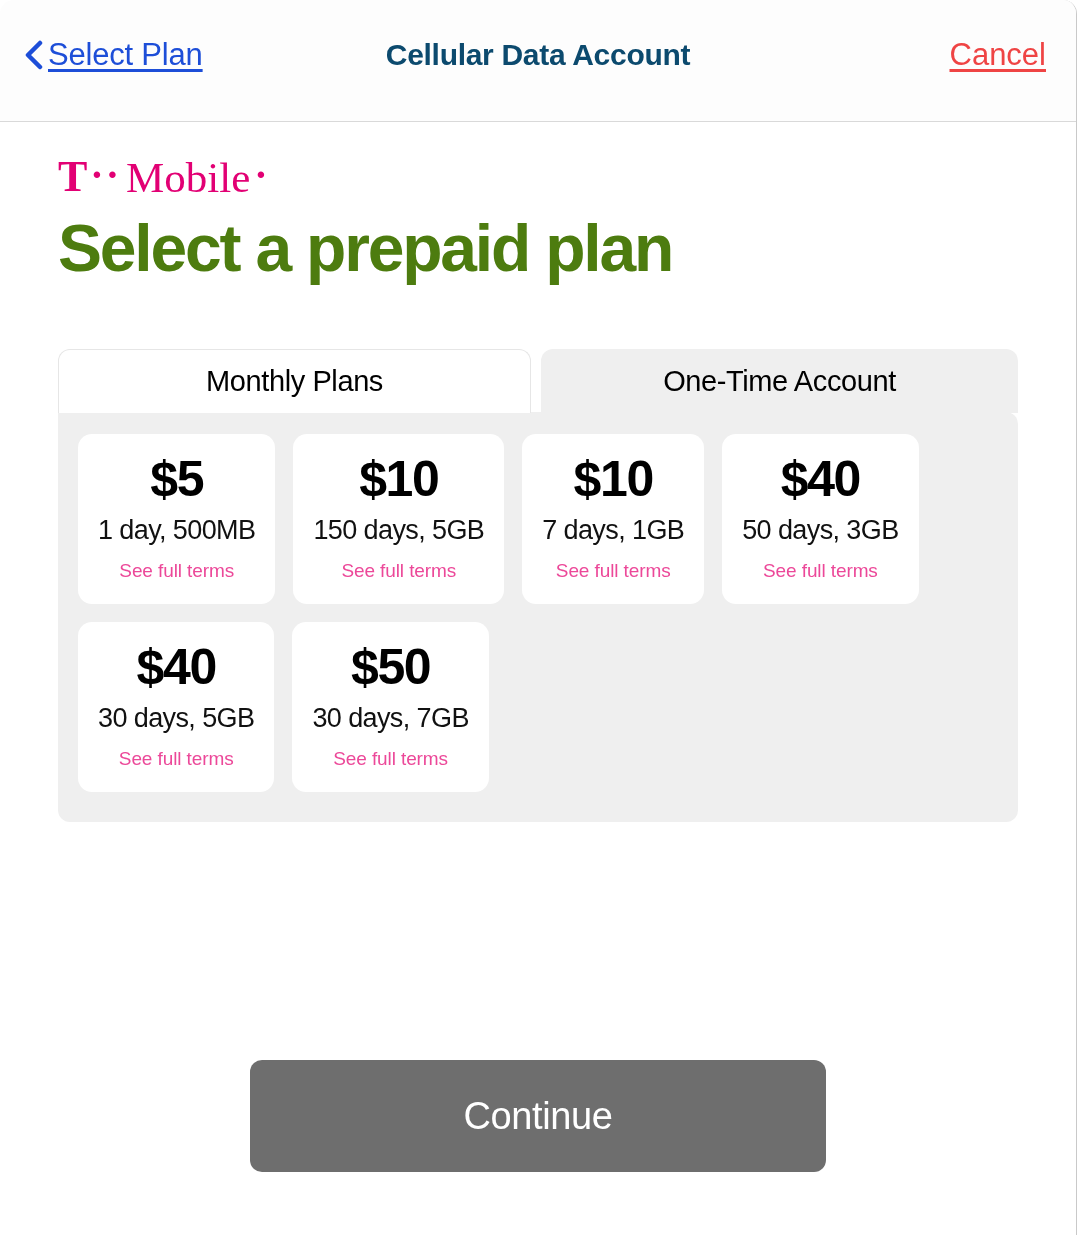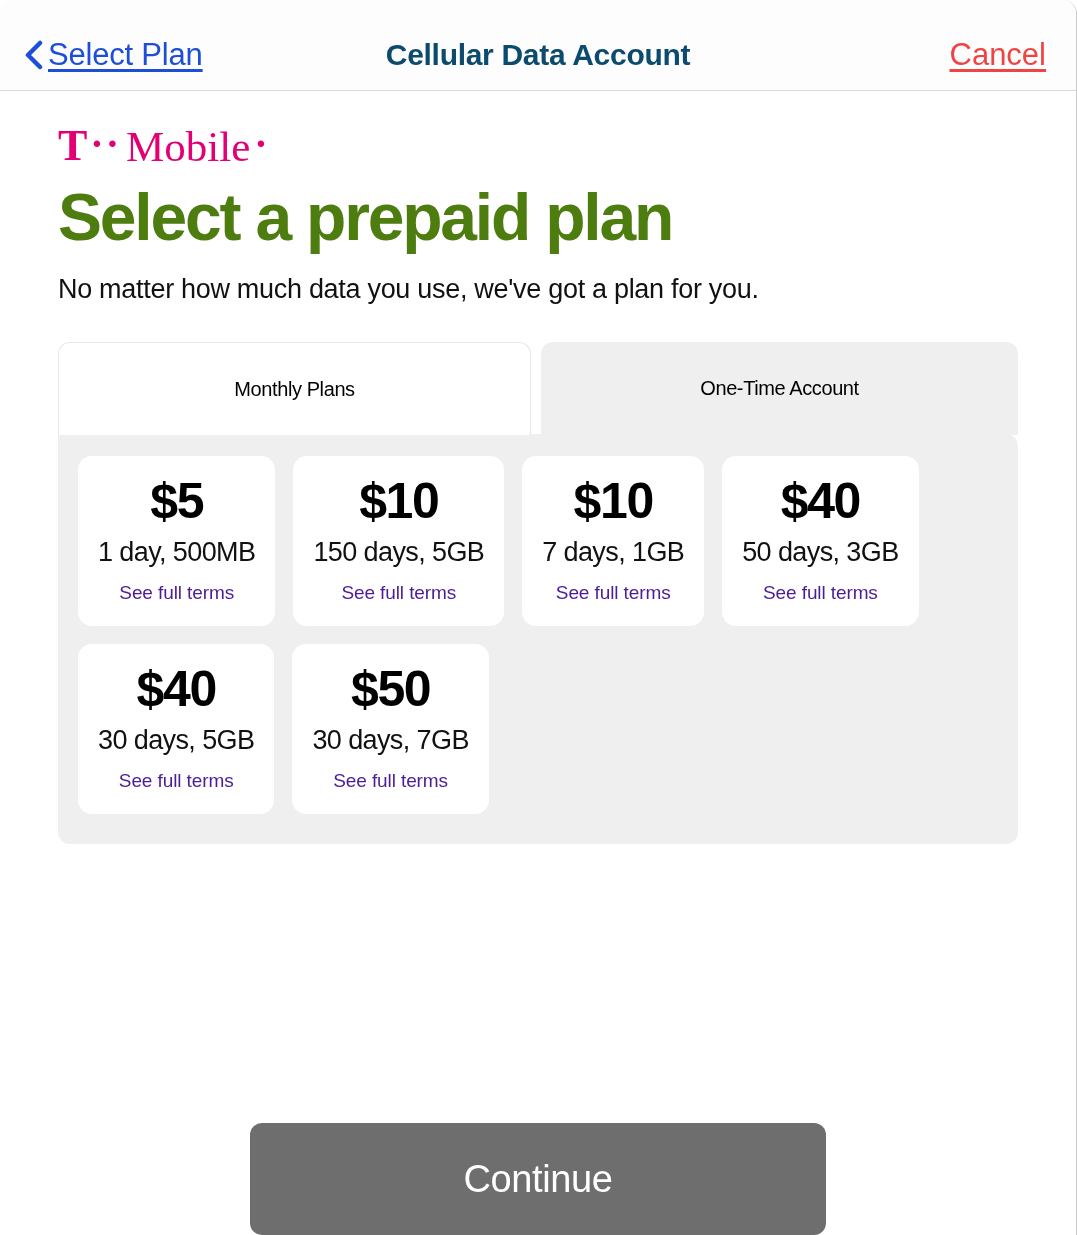--- a/index.html
+++ b/index.html
@@ -22,21 +22,21 @@
     border-top-left-radius: 14px;
     border-top-right-radius: 14px;
     overflow: hidden;
     box-sizing: border-box;
     border-right: 1px solid #c9c9c9;
   }
 
   
   .navbar {
     position: relative;
-    height: 91px;
+    height: 122px;
     background: #fdfdfd;
     border-bottom: 1px solid #d9d9d9;
     box-sizing: border-box;
   }
 
   .nav-back {
     position: absolute;
     left: 22px;
     top: 0;
     height: 110px;
@@ -162,25 +162,25 @@
 
   .tabbar {
     display: flex;
     align-items: flex-end;
     position: relative;
     z-index: 2;
     height: 72px;
   }
 
   .tab {
-    height: 93px;
+    height: 64px;
     display: flex;
     align-items: center;
     justify-content: center;
-    font-size: 20px;
+    font-size: 29px;
     color: #000000;
     letter-spacing: -0.4px;
     cursor: pointer;
     box-sizing: border-box;
   }
 
   .tab.active {
     width: 476px;
     background: #ffffff;
     border: 1px solid #e6e6e6;
@@ -241,35 +241,35 @@
   .plan-detail {
     font-size: 27px;
     color: #111111;
     letter-spacing: -0.6px;
     white-space: nowrap;
     margin-bottom: 14px;
   }
 
   .plan-terms {
     font-size: 19px;
-    color: #4c1d95;
+    color: #ec4899;
     letter-spacing: -0.1px;
     white-space: nowrap;
     cursor: pointer;
   }
 
   
   .footer {
     position: absolute;
     left: 0;
     right: 0;
     bottom: 0;
     height: 175px;
     display: flex;
-    align-items: flex-end;
+    align-items: flex-start;
     justify-content: center;
   }
 
   .continue-button {
     width: 576px;
     height: 112px;
     background: #6e6e6e;
     border: none;
     border-radius: 12px;
     color: #ffffff;
@@ -306,21 +306,20 @@
   <div class="content">
 
     <div class="brand-logo">
       <span class="t-glyph">T</span>
       <span class="dots">··</span>
       <span class="word">Mobile</span>
       <span class="tail-dot">·</span>
     </div>
 
     <h1 class="page-title">Select a prepaid plan</h1>
-    <p class="page-subtitle">No matter how much data you use, we've got a plan for you.</p>
 
     <div class="plans-region">
 
       <div class="tabbar">
         <div class="tab active">
           <span>Monthly Plans</span>
         </div>
         <div class="tab inactive">
           <span>One-Time Account</span>
         </div>

